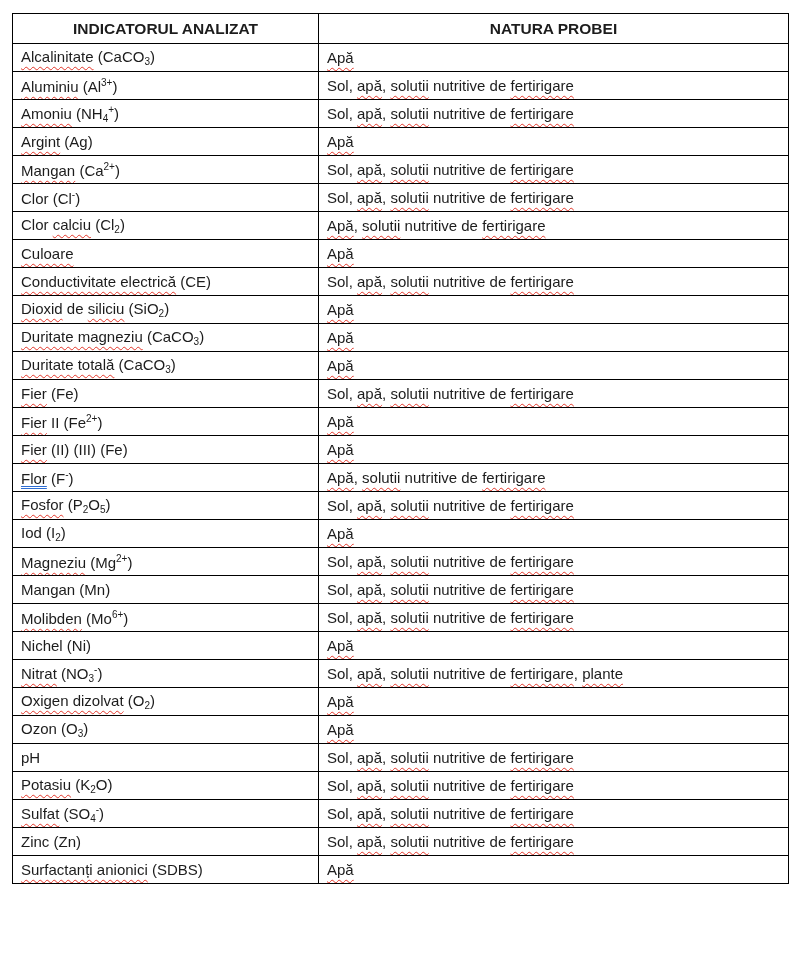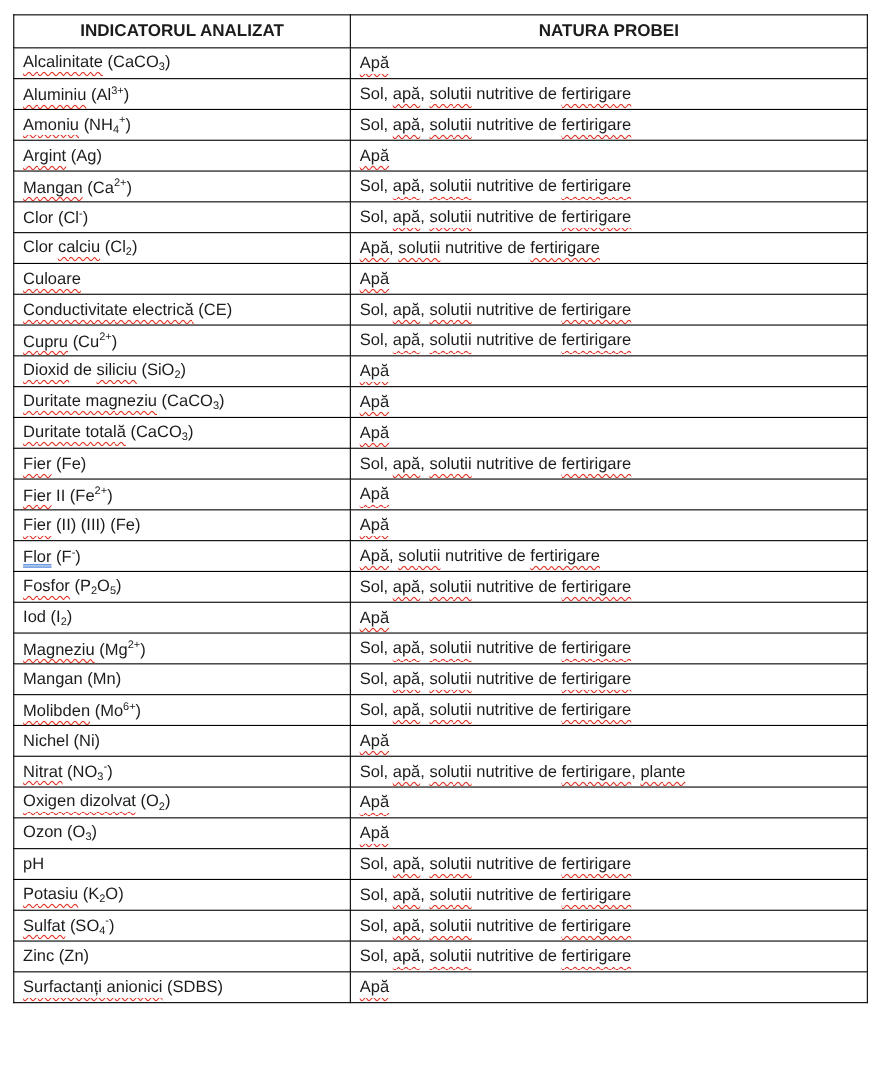--- a/index.html
+++ b/index.html
@@ -102,24 +102,20 @@
         </tr>
         <tr>
           <td><span class="seg m-spell">Culoare</span></td>
           <td><span class="seg m-spell">Apă</span></td>
         </tr>
         <tr>
           <td><span class="seg m-spell">Conductivitate electrică</span><span class="seg"> (CE)</span></td>
           <td><span class="seg">Sol, </span><span class="seg m-spell">apă</span><span class="seg">, </span><span class="seg m-spell">solutii</span><span class="seg"> nutritive de </span><span class="seg m-spell">fertirigare</span></td>
         </tr>
         <tr>
-          <td><span class="seg m-spell">Cupru</span><span class="seg"> (Cu</span><sup class="seg-sup">2+</sup><span class="seg">)</span></td>
-          <td><span class="seg">Sol, </span><span class="seg m-spell">apă</span><span class="seg">, </span><span class="seg m-spell">solutii</span><span class="seg"> nutritive de </span><span class="seg m-spell">fertirigare</span></td>
-        </tr>
-        <tr>
           <td><span class="seg m-spell">Dioxid</span><span class="seg"> de </span><span class="seg m-spell">siliciu</span><span class="seg"> (SiO</span><sub class="seg-sub">2</sub><span class="seg">)</span></td>
           <td><span class="seg m-spell">Apă</span></td>
         </tr>
         <tr>
           <td><span class="seg m-spell">Duritate magneziu</span><span class="seg"> (CaCO</span><sub class="seg-sub">3</sub><span class="seg">)</span></td>
           <td><span class="seg m-spell">Apă</span></td>
         </tr>
         <tr>
           <td><span class="seg m-spell">Duritate totală</span><span class="seg"> (CaCO</span><sub class="seg-sub">3</sub><span class="seg">)</span></td>
           <td><span class="seg m-spell">Apă</span></td>

